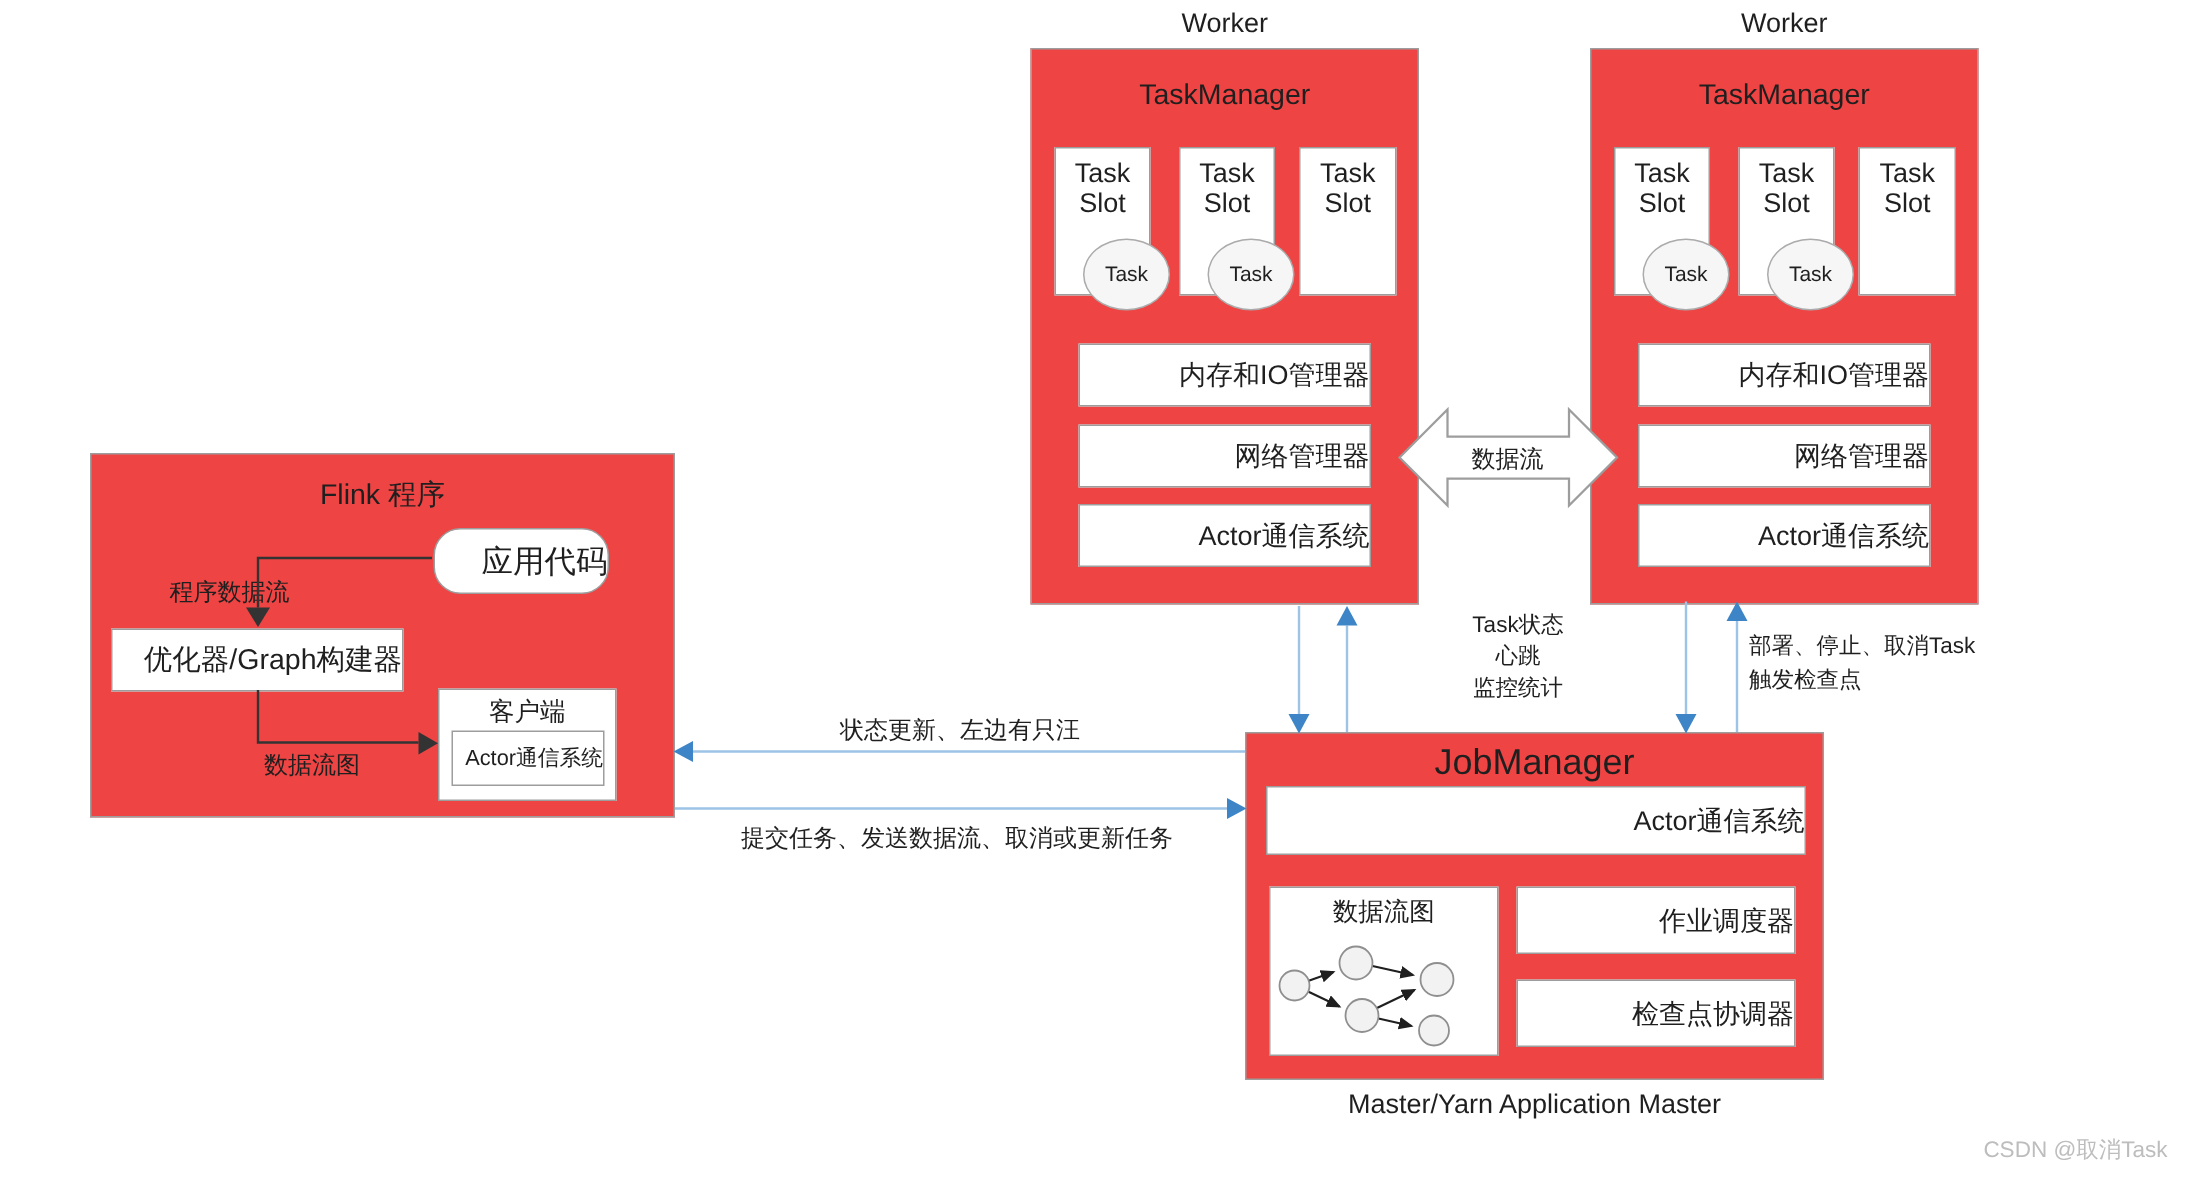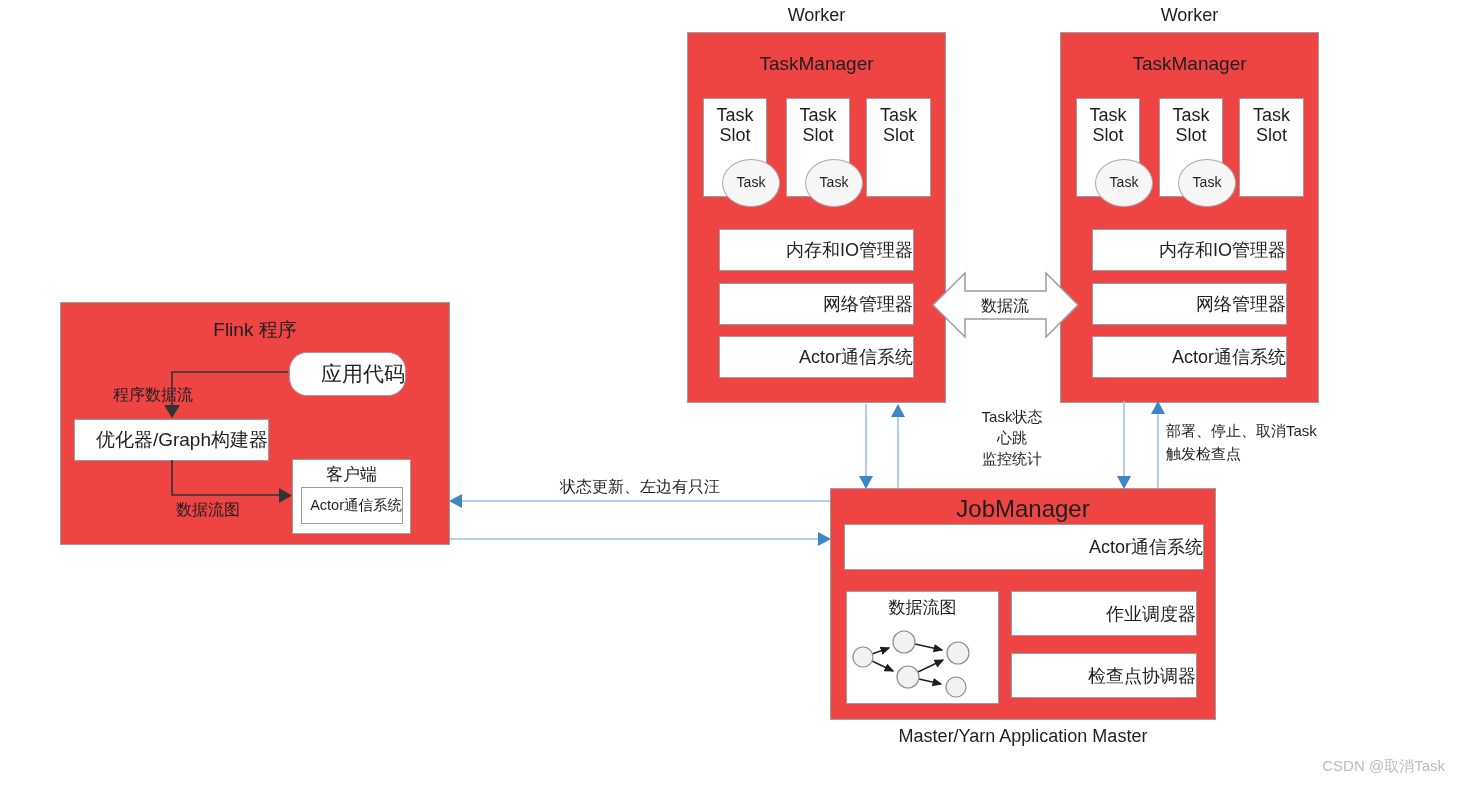--- a/index.html
+++ b/index.html
@@ -135,20 +135,21 @@
     <div class="wbox" style="left:180px;top:102px;width:186px;height:45px;font-size:18px;">
       <span>作业调度器</span>
     </div>
     <div class="wbox" style="left:180px;top:164px;width:186px;height:45px;font-size:18px;">
       <span>检查点协调器</span>
     </div>
   </div>
   <div class="lbl ctr" style="left:830px;top:726px;width:386px;font-size:18px;">Master/Yarn Application Master</div>
 
   <div class="lbl ctr arrowtext" style="left:460px;top:477px;width:360px;font-size:16px;">状态更新、左边有只汪</div>
+  <div class="lbl ctr arrowtext" style="left:438px;top:549px;width:400px;font-size:16px;">提交任务、发送数据流、取消或更新任务</div>
   <div class="arrowtext" style="position:absolute;left:952px;top:406px;width:120px;text-align:center;font-size:15px;line-height:21px;">
     <div>Task状态</div>
     <div>心跳</div>
     <div>监控统计</div>
   </div>
   <div class="arrowtext" style="position:absolute;left:1166px;top:419px;font-size:15px;line-height:23px;white-space:nowrap;">
     <div>部署、停止、取消Task</div>
     <div>触发检查点</div>
   </div>
   <div class="lbl ctr arrowtext" style="left:955px;top:296px;width:100px;font-size:16px;">数据流</div>

